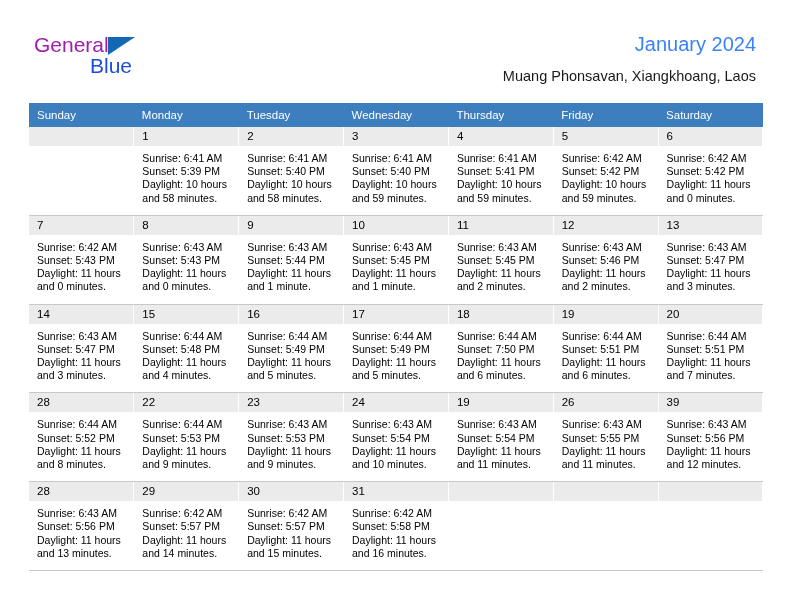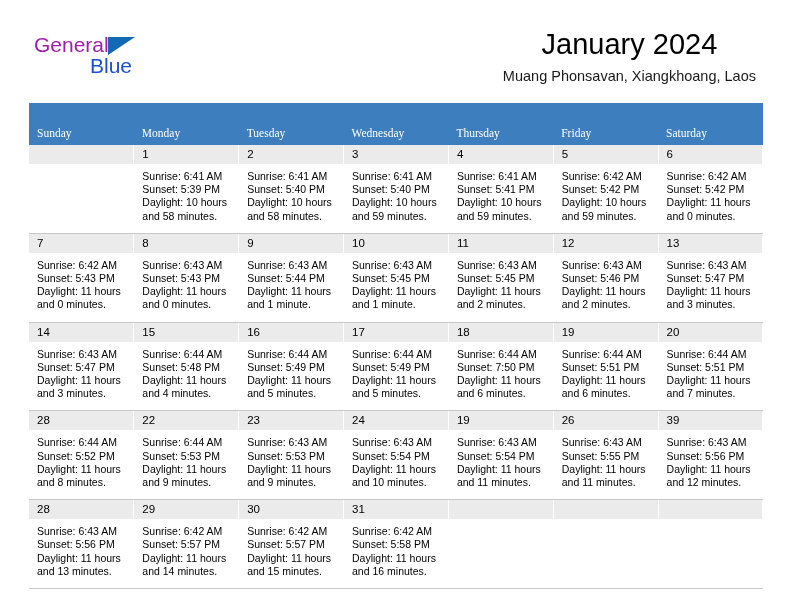--- a/index.html
+++ b/index.html
@@ -63,25 +63,24 @@
     font-family: "Liberation Sans", sans-serif;
   }
 
   .title-block {
     position: absolute;
     right: 36px;
     top: 28px;
     text-align: right;
   }
   .cal-title {
-    font-size: 29px;
-    color: #000000;
+    font-size: 20px;
+    color: #3b82f6;
     line-height: 32px;
     white-space: nowrap;
-    text-align: center;
   }
   .cal-subtitle {
     margin-top: 7px;
     font-size: 14.5px;
     color: #1a1a1a;
     line-height: 18px;
     white-space: nowrap;
   }
 
   
@@ -92,24 +91,23 @@
     width: 734px;
     border-collapse: collapse;
     table-layout: fixed;
   }
   .calendar th {
     background: #3c7ebe;
     color: #ffffff;
     font-weight: normal;
     font-size: 11.5px;
     text-align: left;
-    padding: 23px 0 5px 8px;
+    padding: 5px 0 5px 8px;
     height: 14px;
     border: none;
-    font-family: Liberation Serif, serif;
   }
   .calendar col { width: 104.85px; }
 
   .week-row > td {
     padding: 0;
     vertical-align: top;
     background: #ffffff;
     border-right: 1px solid #ffffff;
     border-bottom: 1px solid #c8c8c8;
   }

